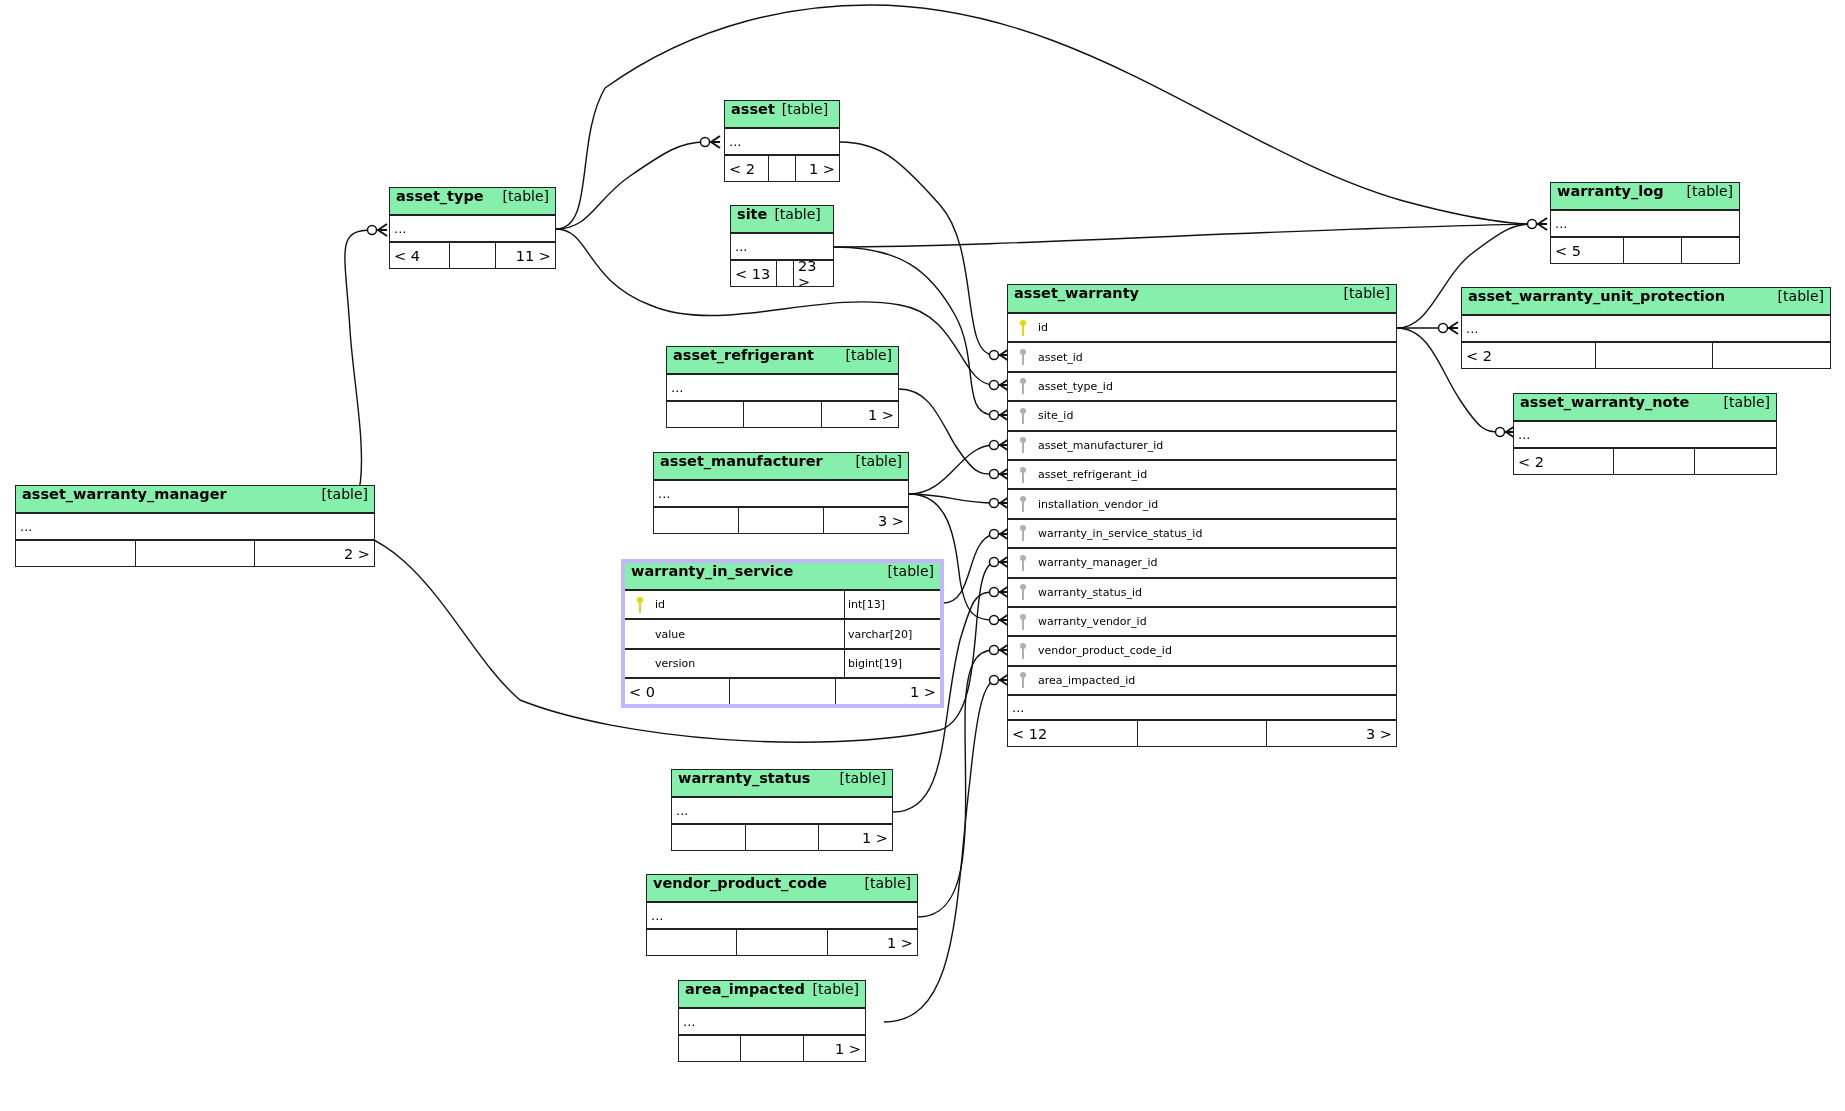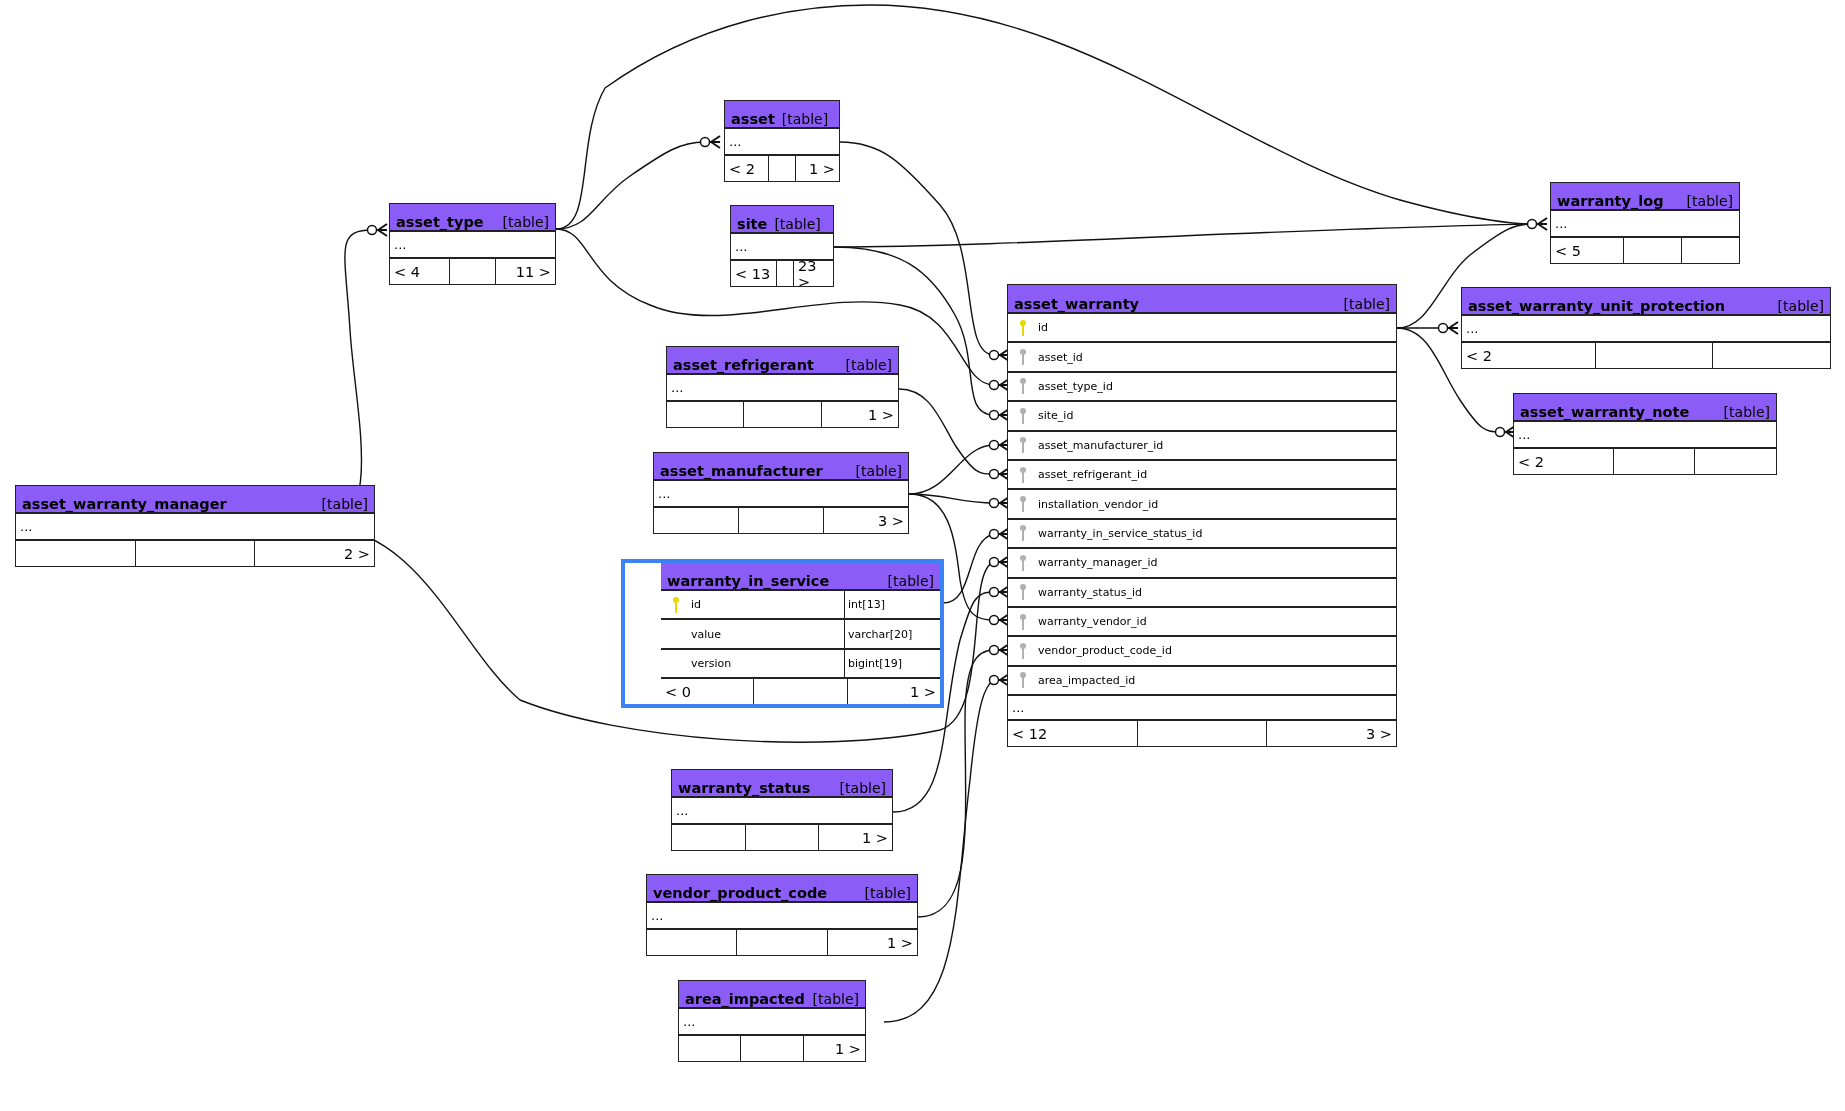--- a/index.html
+++ b/index.html
@@ -1,22 +1,22 @@
 <!DOCTYPE html>
 <html><head>
 <meta charset="utf-8">
 <style>
   html, body { margin:0; padding:0; background:#ffffff; }
   body { width:1845px; height:1111px; position:relative; overflow:hidden;
          font-family:"DejaVu Sans", sans-serif; color:#000; }
   #diagram { position:absolute; left:0; top:0; }
   .tbl { position:absolute; border:1.5px solid #222; background:#fff; box-sizing:border-box; }
-  .tbl.focus { border:4px solid #3b82f6;padding-left:36px; }
-  .tbl .hdr { background:#8b5cf6; border-bottom:2px solid #222; height:28px; display:flex;
-              align-items:flex-end; justify-content:space-between; padding:0 6px; box-sizing:border-box;
+  .tbl.focus { border:4px solid #c4b5fd; }
+  .tbl .hdr { background:#86efac; border-bottom:2px solid #222; height:28px; display:flex;
+              align-items:flex-start; justify-content:space-between; padding:0 6px; box-sizing:border-box;
               font-size:14.5px; }
   .tbl .hdr .name { font-weight:bold; }
   .tbl .hdr .kind { font-size:14px; }
   .tbl .hdr.tight { justify-content:flex-start; gap:7px; }
   .tbl .row { height:27px; border-bottom:2px solid #222; display:flex; align-items:center;
               box-sizing:border-box; font-size:11px; padding-left:4px; }
   .tbl .row.col { height:29.4px; padding-left:6px; }
   .tbl .row .key { width:18px; display:inline-flex; justify-content:center; margin-right:6px; }
   .tbl .row .cname { flex:1; }
   .tbl .row .ctype { width:96px; border-left:1.5px solid #222; height:100%; display:flex;
@@ -151,21 +151,21 @@
       <span class="kind">[table]</span>
     </div>
   <div class="row ell">...</div>
   <div class="foot">
       <span></span>
       <span></span>
       <span class="r">2 &gt;</span>
     </div>
 </div>
 
-<div class="tbl" style="left:389px;top:187px;width:167px;margin-top:16px;">
+<div class="tbl" style="left:389px;top:187px;width:167px;">
   <div class="hdr">
       <span class="name">asset_type</span>
       <span class="kind">[table]</span>
     </div>
   <div class="row ell">...</div>
   <div class="foot">
       <span>&lt; 4</span>
       <span style="flex:0.7"></span>
       <span class="r">11 &gt;</span>
     </div>

